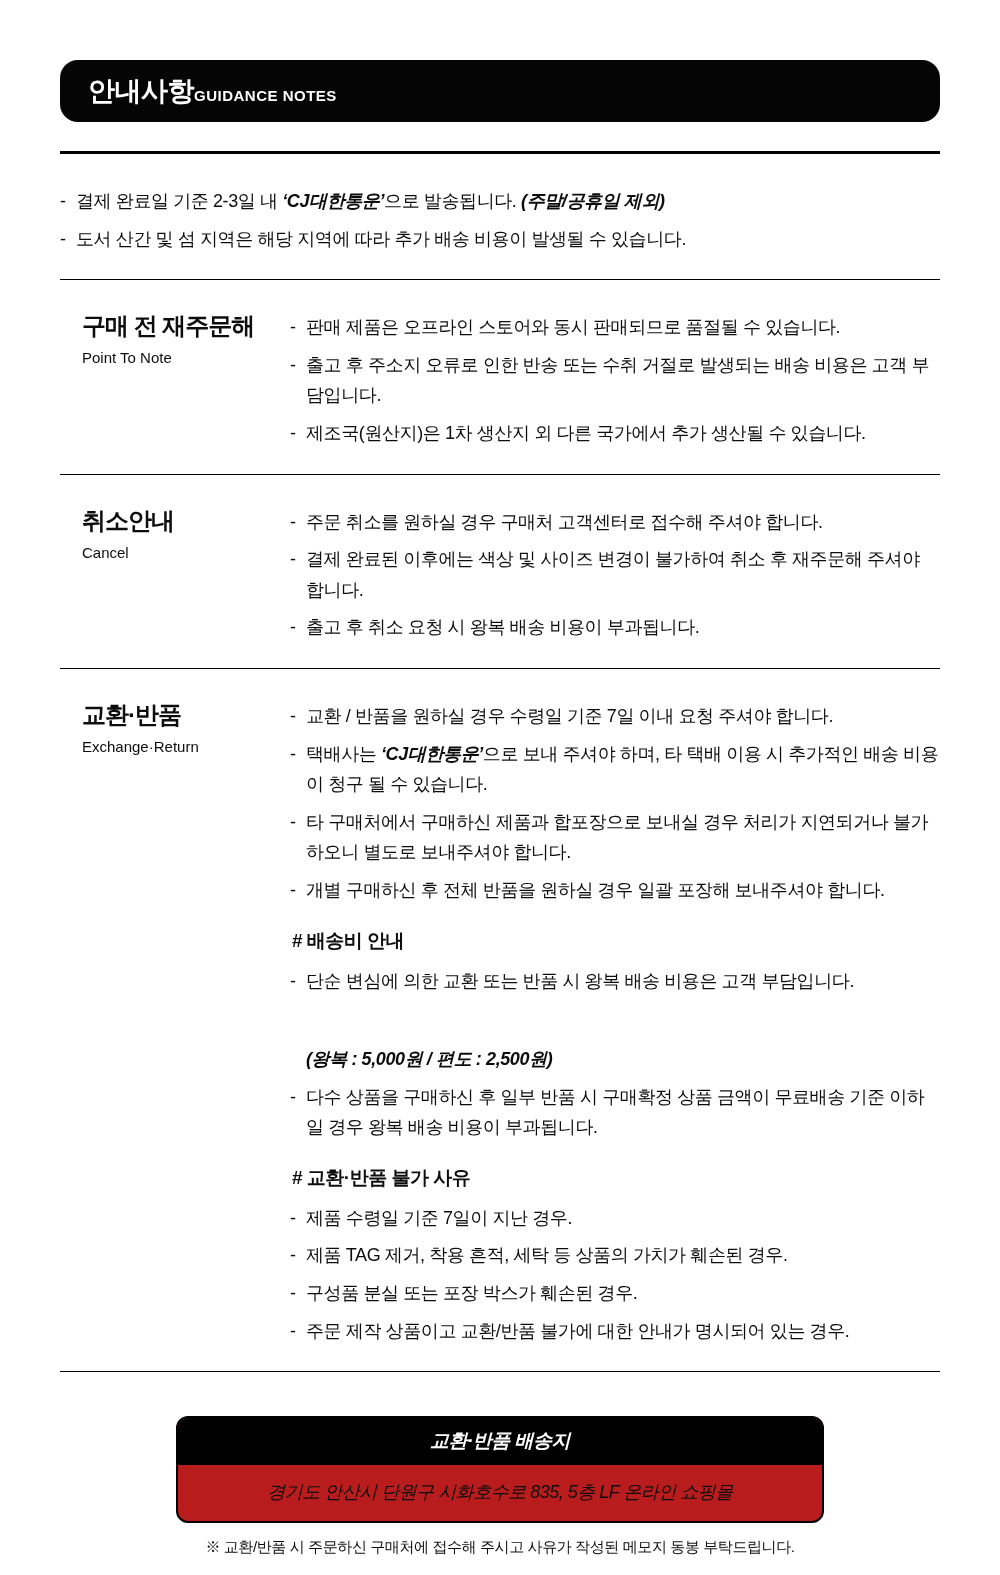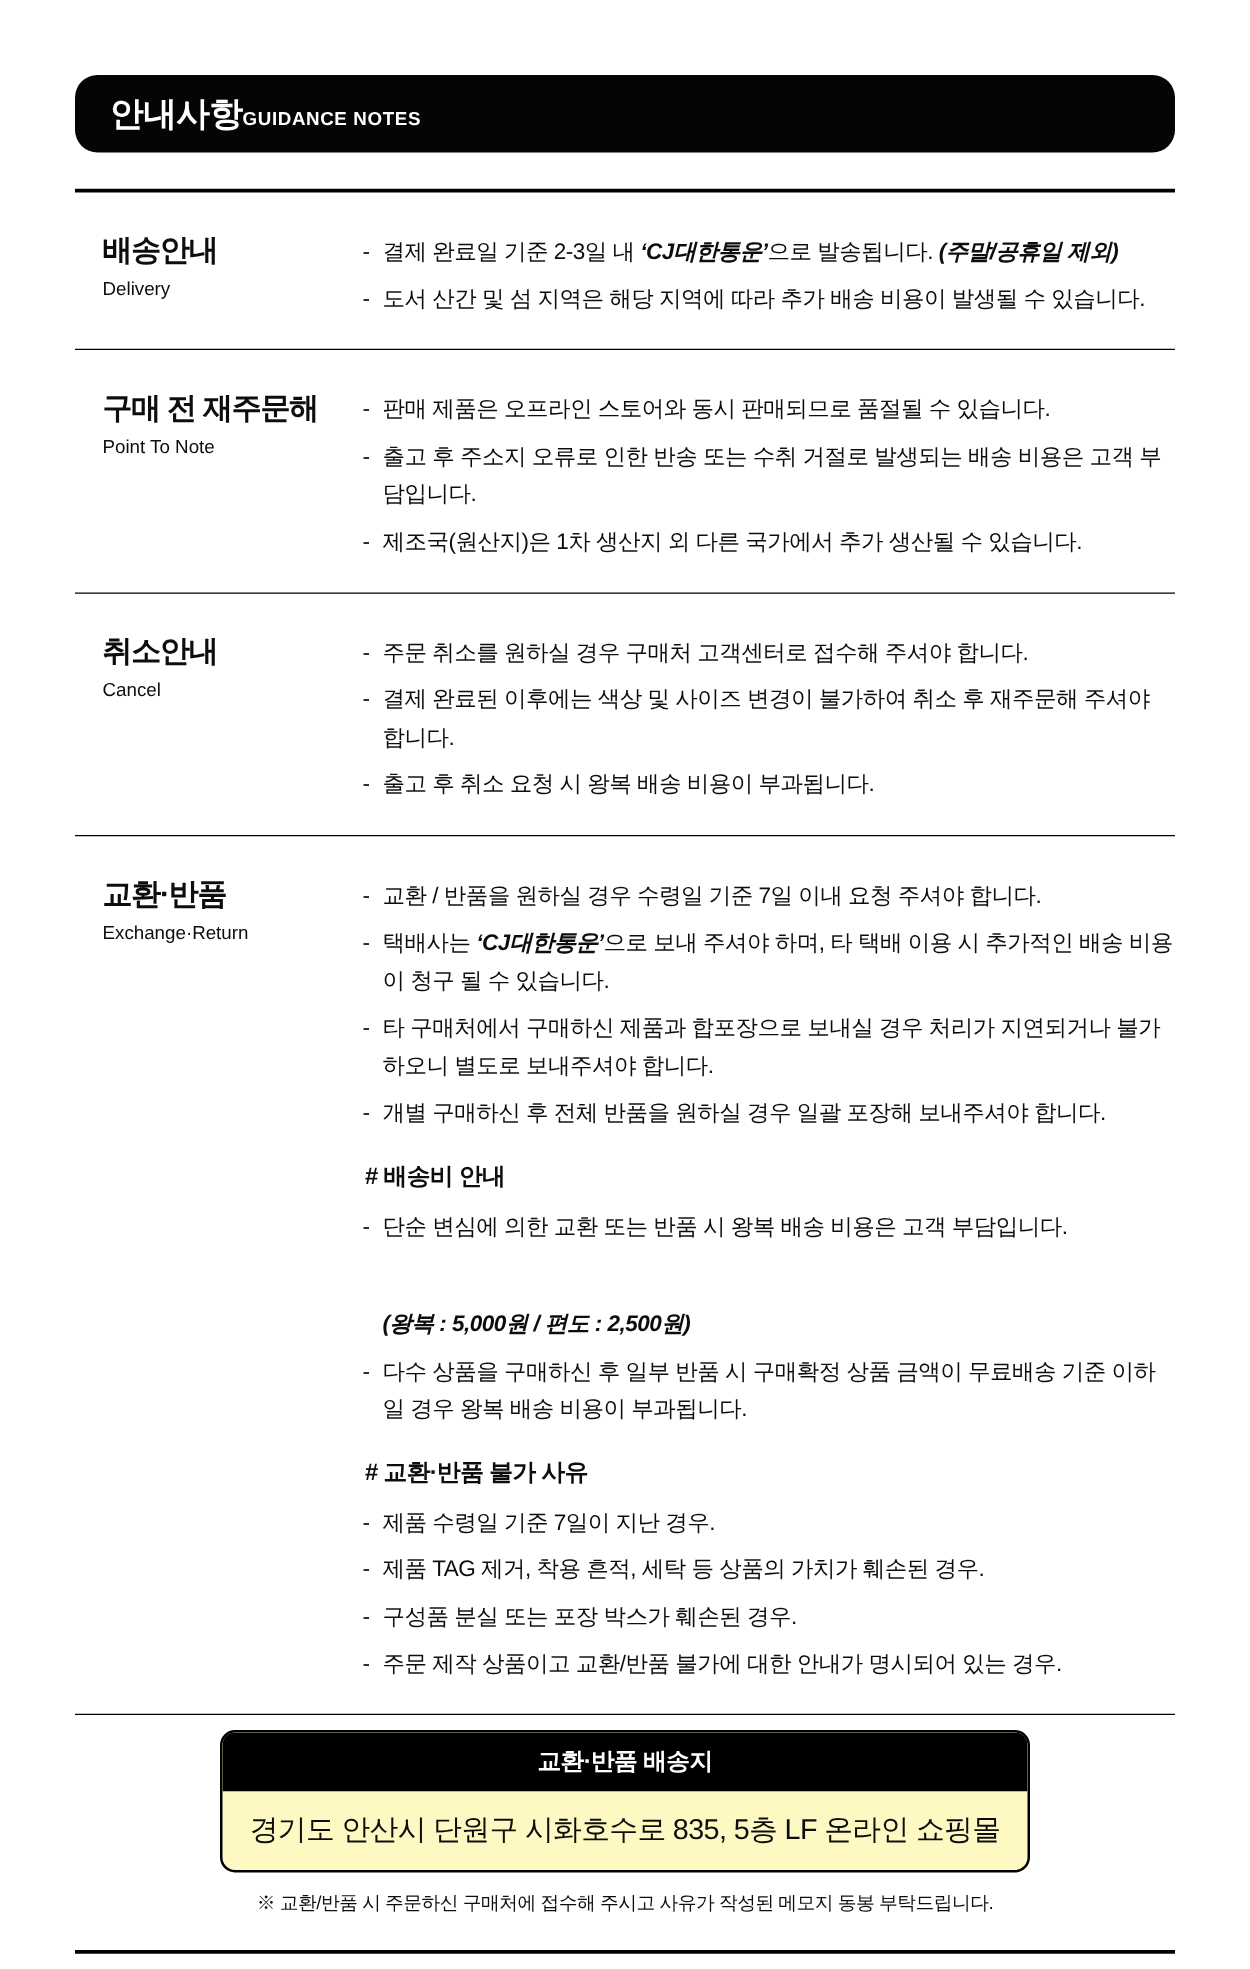--- a/index.html
+++ b/index.html
@@ -39,31 +39,31 @@
   }
   .bullet:last-child { margin-bottom:0; }
   .dash { width:16px; flex:none; }
   .bullet-text { flex:1; min-width:0; }
   .b { font-weight:700;font-style:italic; }
   .note { display:block;margin-top:48px; }
 
   .subheading { font-size:19px; font-weight:700; letter-spacing:-0.5px; margin:22px 0 12px 2px; }
 
   .address-box {
-    width:648px; margin:12px auto 0 auto;
+    width:648px; margin:44px auto 0 auto;
     border:2px solid #000; border-radius:12px;
-    overflow:hidden; background:#fef9c3; box-sizing:border-box;
+    overflow:hidden; background:#b91c1c; box-sizing:border-box;font-style:italic;
   }
   .address-box-header {
     background:#000; color:#fff; text-align:center;
     font-size:19px; font-weight:700; letter-spacing:-0.5px;
     padding:10px 0 11px 0;
   }
   .address-box-body {
-    text-align:center; font-size:23px; letter-spacing:-0.5px;
+    text-align:center; font-size:18px; letter-spacing:-0.5px;
     padding:15px 0 17px 0;
   }
 
   .footnote { text-align:center; font-size:15px; letter-spacing:-0.4px; margin-top:15px; }
 
   .rule-bottom { height:3px; background:#000; margin-top:28px; }
 </style>
 </head>
 <body>
 
@@ -71,24 +71,20 @@
 
   <div class="header-bar">
     <span class="header-ko">안내사항</span>
     <span class="header-en">GUIDANCE NOTES</span>
   </div>
 
   <div class="rule-thick"></div>
 
   <div id="sections">
       <div class="section">
-        <div class="sec-left">
-          <div class="sec-title-ko">배송안내</div>
-          <div class="sec-title-en">Delivery</div>
-        </div>
         <div class="sec-right">
           <div class="bullet">
             <span class="dash">-</span>
             <span class="bullet-text"><span>결제 완료일 기준 2-3일 내 </span><span class="b">‘CJ대한통운’</span><span>으로 발송됩니다. </span><span class="b">(주말/공휴일 제외)</span></span>
           </div>
           <div class="bullet">
             <span class="dash">-</span>
             <span class="bullet-text"><span>도서 산간 및 섬 지역은 해당 지역에 따라 추가 배송 비용이 발생될 수 있습니다.</span></span>
           </div>
         </div>

